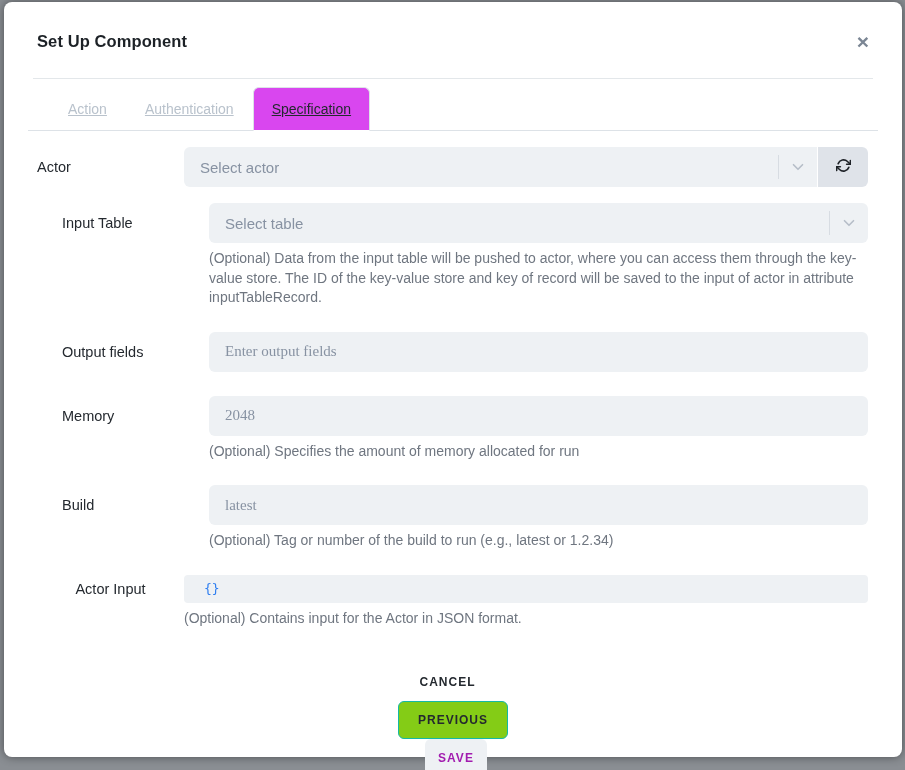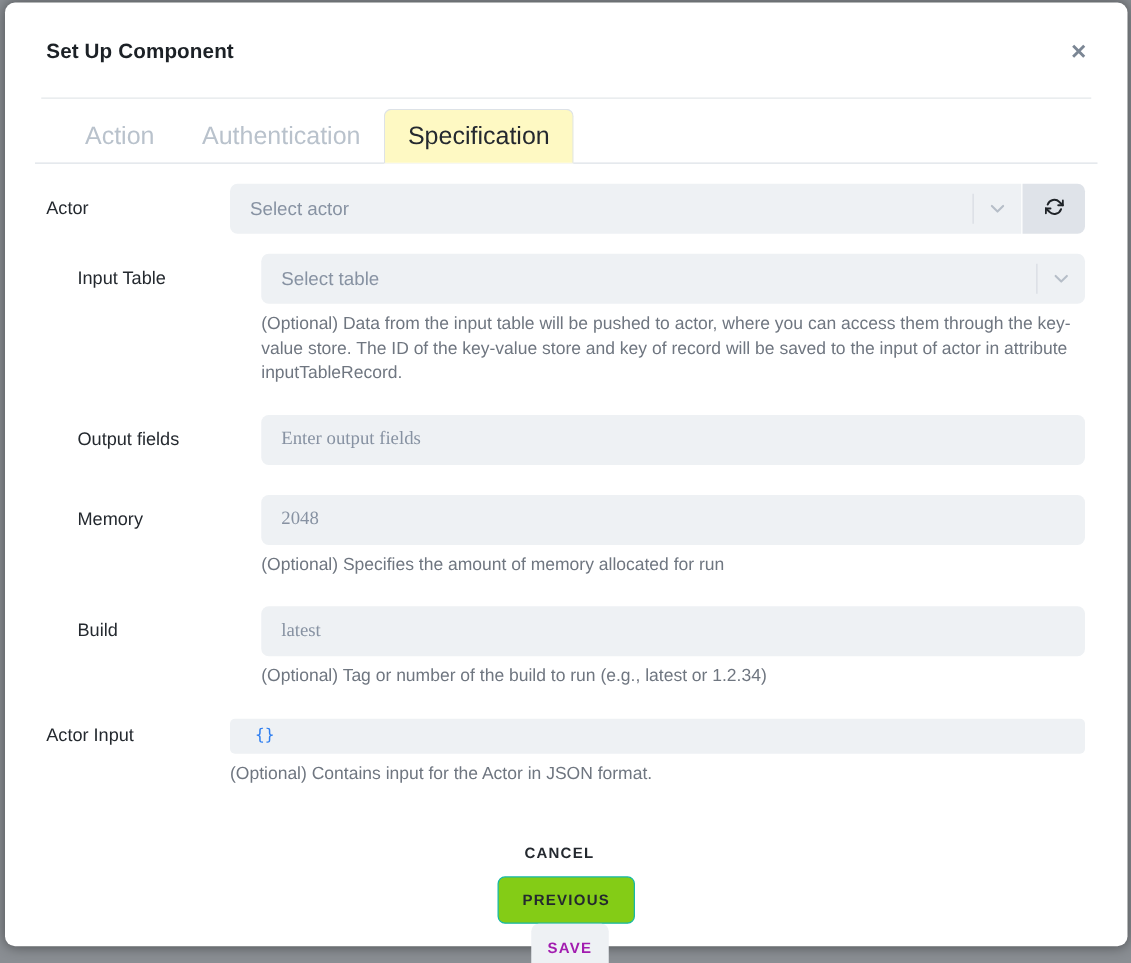--- a/index.html
+++ b/index.html
@@ -52,30 +52,31 @@
   }
   
   .tabs {
     display: flex;
     margin: 8px 24px 0 24px;
     padding-left: 21px;
     border-bottom: 1px solid #dde2e7;
   }
   .tab {
     padding: 12px 18px;
-    font-size: 20px;
+    font-size: 14px;
     color: #b9c2cc;
     cursor: pointer;
     border: 1px solid transparent;
     margin-bottom: -1px;
     border-radius: 6px 6px 0 0;
     line-height: 18px;
+    text-decoration: underline;
   }
   .tab.active {
-    background: #fef9c3;
+    background: #d946ef;
     border-color: #dde2e7;
     border-bottom-color: #ffffff;
     color: #24292f;
   }
   
   .form-area {
     flex: 1;
     padding: 16px 34px 0 33px;
   }
   .form-row {
@@ -85,21 +86,21 @@
   }
   .form-row.gap-lg { margin-bottom: 24px; margin-left: 25px; }
   .row-label {
     width: 147px;
     flex-shrink: 0;
     font-size: 14.5px;
     color: #24292f;
     padding-top: 11px;
     line-height: 18px;
   }
-  .row-label.code-row { padding-top: 5px; }
+  .row-label.code-row { padding-top: 5px; text-align: center; }
   .row-field { flex: 1; min-width: 0; }
   .control {
     background: #eef1f4;
     border-radius: 6px;
     height: 40px;
     box-sizing: border-box;
     display: flex;
     align-items: center;
     padding: 0 16px;
     font-size: 15px;

